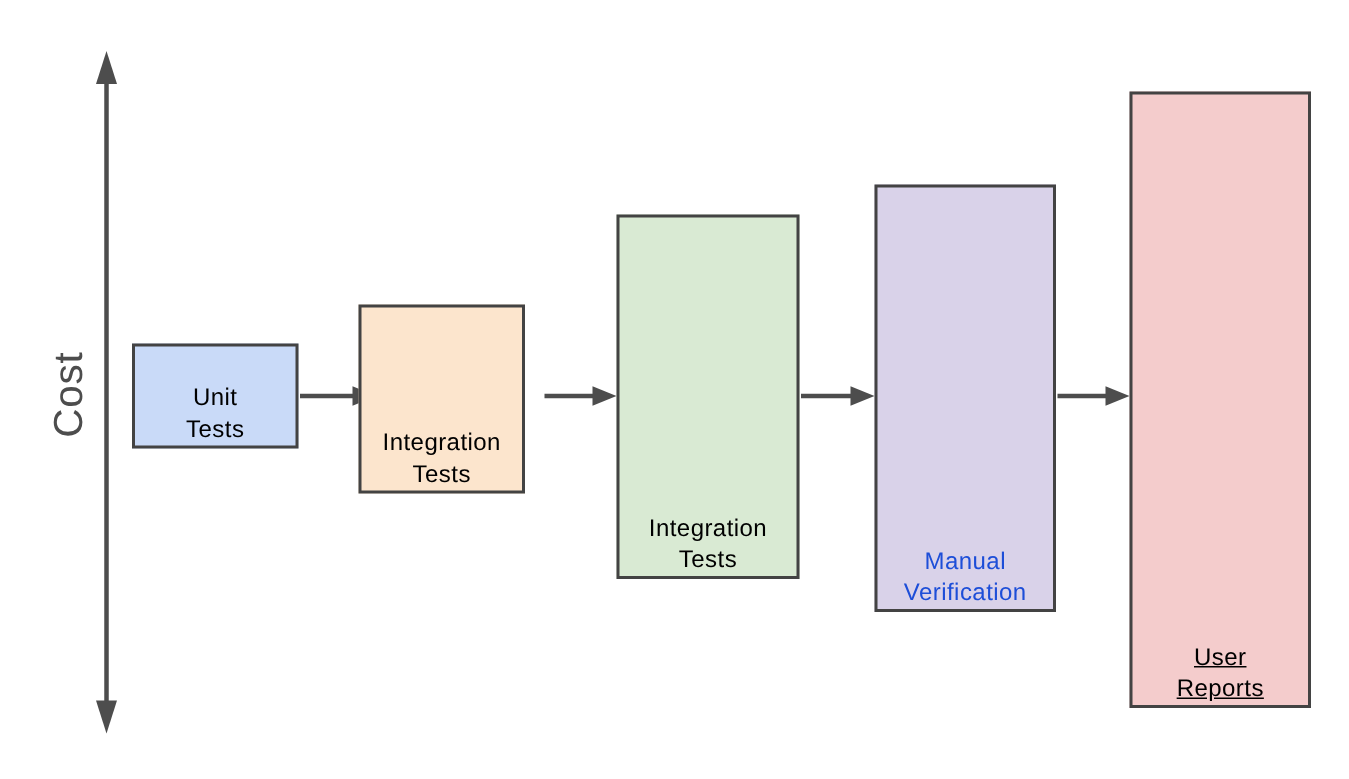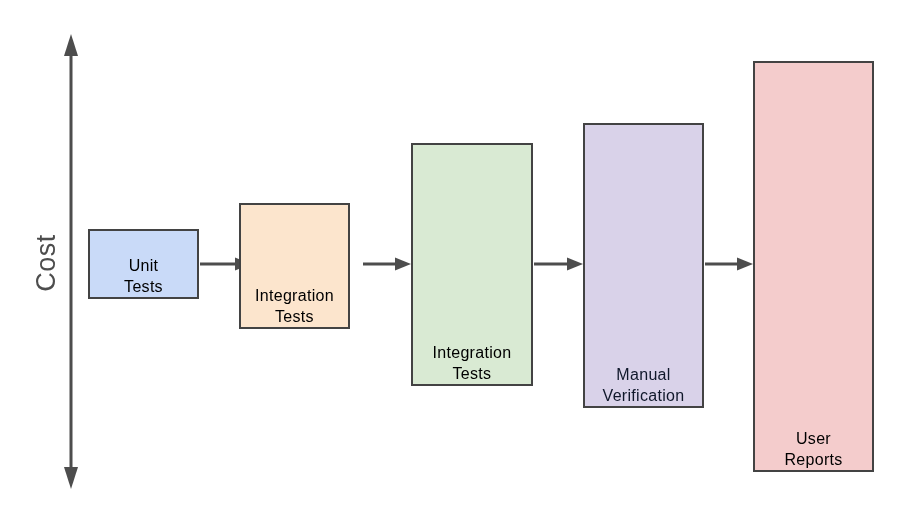--- a/index.html
+++ b/index.html
@@ -30,21 +30,21 @@
     text-align: center;
     font-size: 16px;
     line-height: 21px;
     letter-spacing: 0.3px;
     color: #000000;
   }
   .stage-1 { left: 88px;  top: 229px; width: 111px; height: 70px;  }
   .stage-2 { left: 239px; top: 203px; width: 111px; height: 126px; }
   .stage-3 { left: 411px; top: 143px; width: 122px; height: 243px; }
   .stage-4 { left: 583px; top: 123px; width: 121px; height: 285px; }
-  .stage-5 { left: 753px; top: 61px;  width: 121px; height: 411px; }
+  .stage-5 { left: 753px; top: 61px;  width: 121px; height: 411px; text-decoration: underline; }
   .cost-label {
     position: absolute;
     left: 46px;
     top: 263px;
     transform: translate(-50%, -50%) rotate(-90deg);
     font-size: 27px;
     letter-spacing: 0.5px;
     color: #4d4d4d;
   }
 </style>
@@ -90,21 +90,21 @@
     <span class="stage-label" style="color: rgb(0, 0, 0);">Integration
 Tests</span>
   </div>
 
   <div class="stage stage-3" style="background: rgb(217, 234, 211); border-color: rgb(67, 67, 67);">
     <span class="stage-label" style="color: rgb(0, 0, 0);">Integration
 Tests</span>
   </div>
 
   <div class="stage stage-4" style="background: rgb(217, 210, 233); border-color: rgb(67, 67, 67);">
-    <span class="stage-label" style="color: #0f172a;">Manual
+    <span class="stage-label" style="color: #1d4ed8;">Manual
 Verification</span>
   </div>
 
   <div class="stage stage-5" style="background: rgb(244, 204, 204); border-color: rgb(67, 67, 67);">
     <span class="stage-label" style="color: rgb(0, 0, 0);">User
 Reports</span>
   </div>
 
 </div>
 

